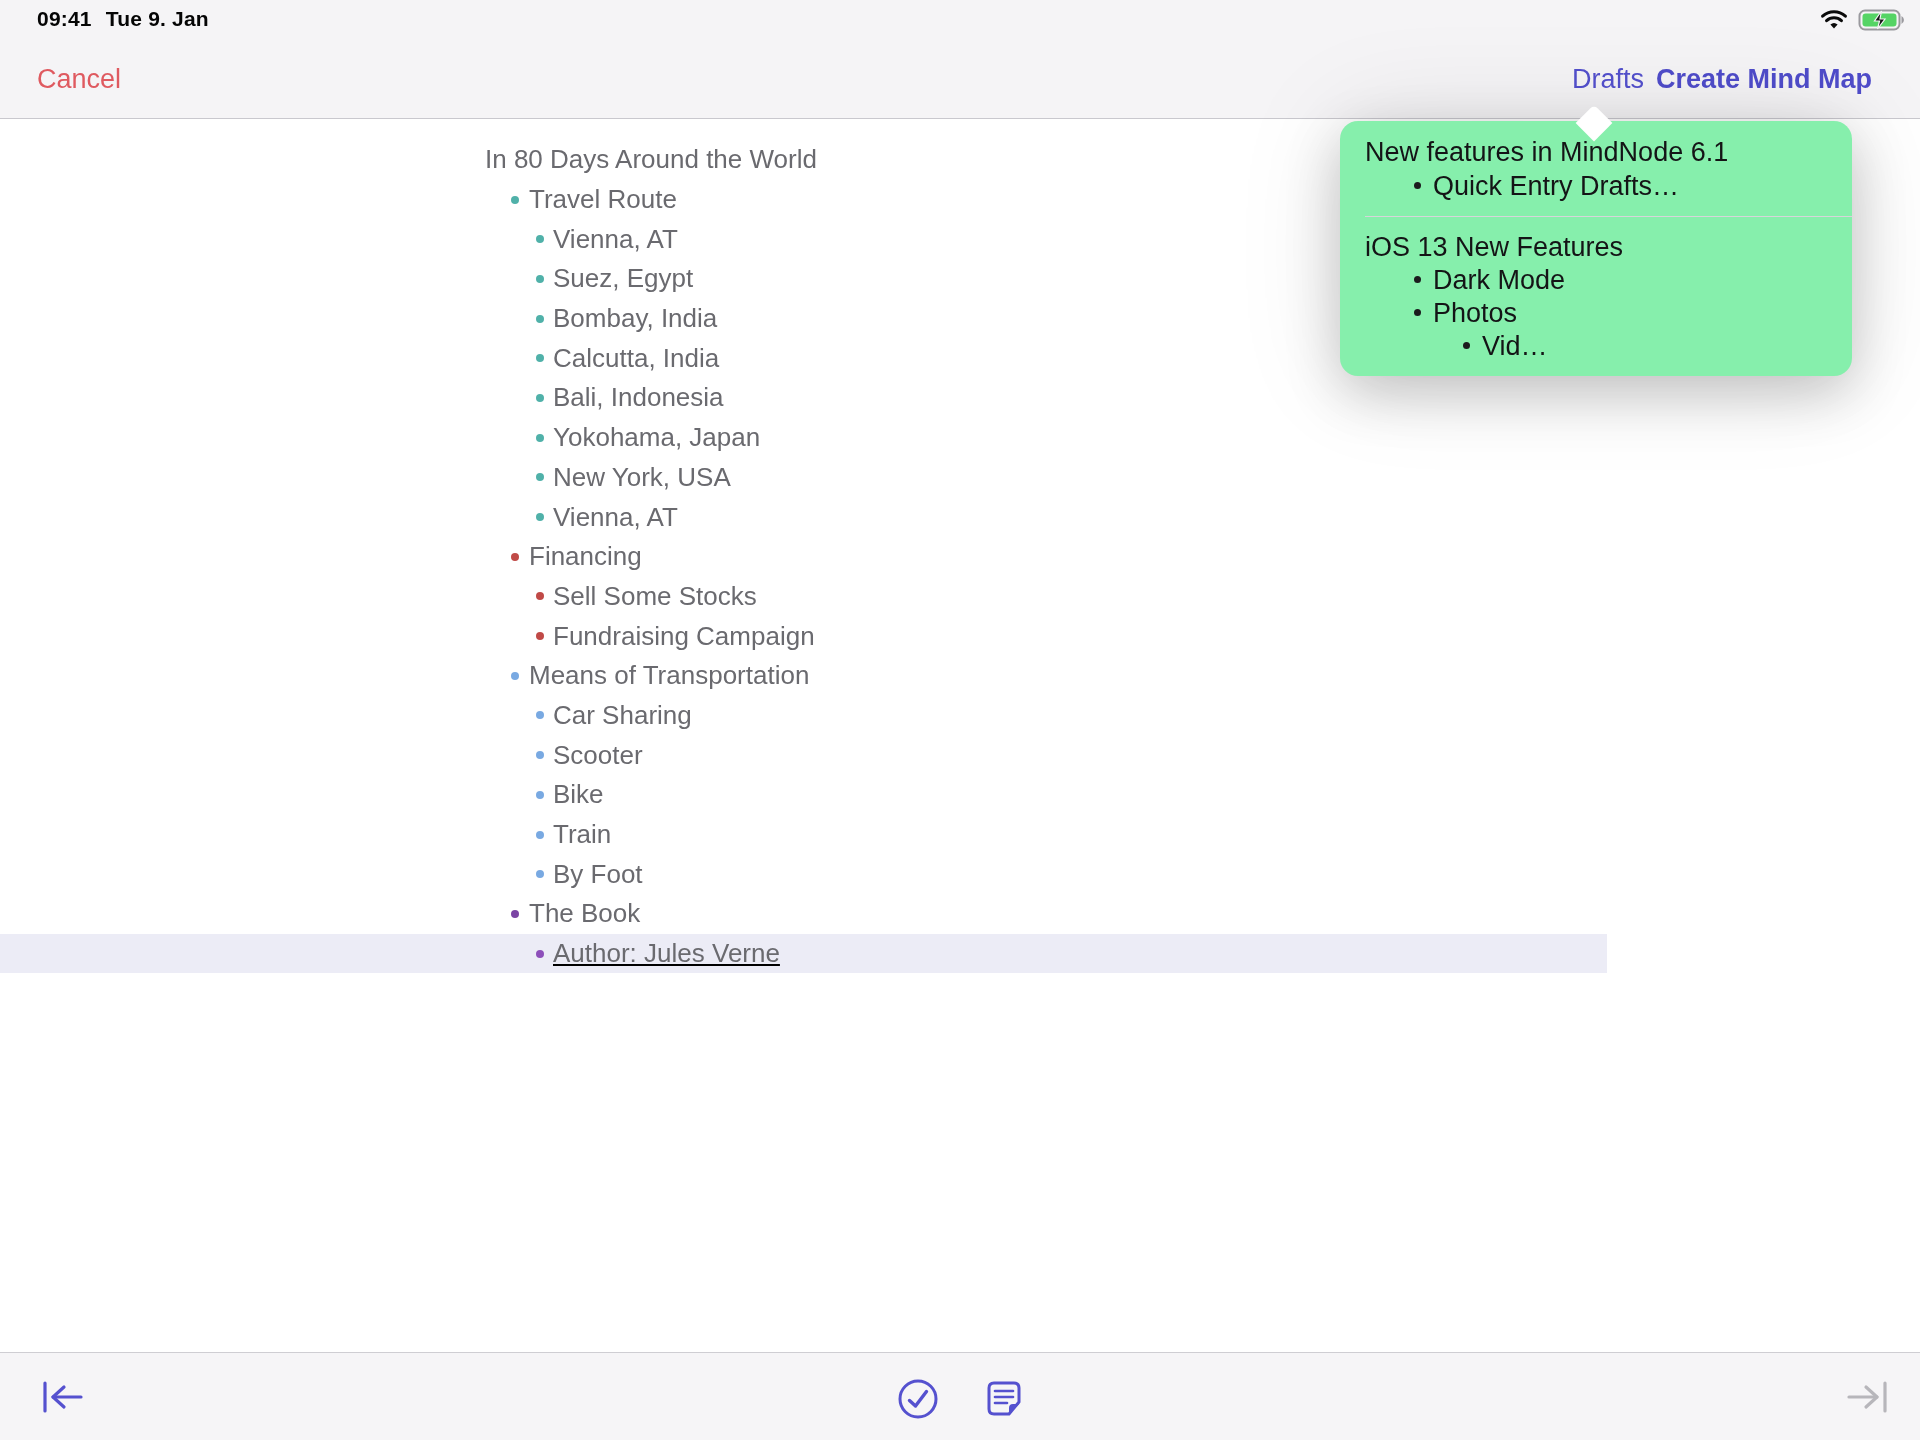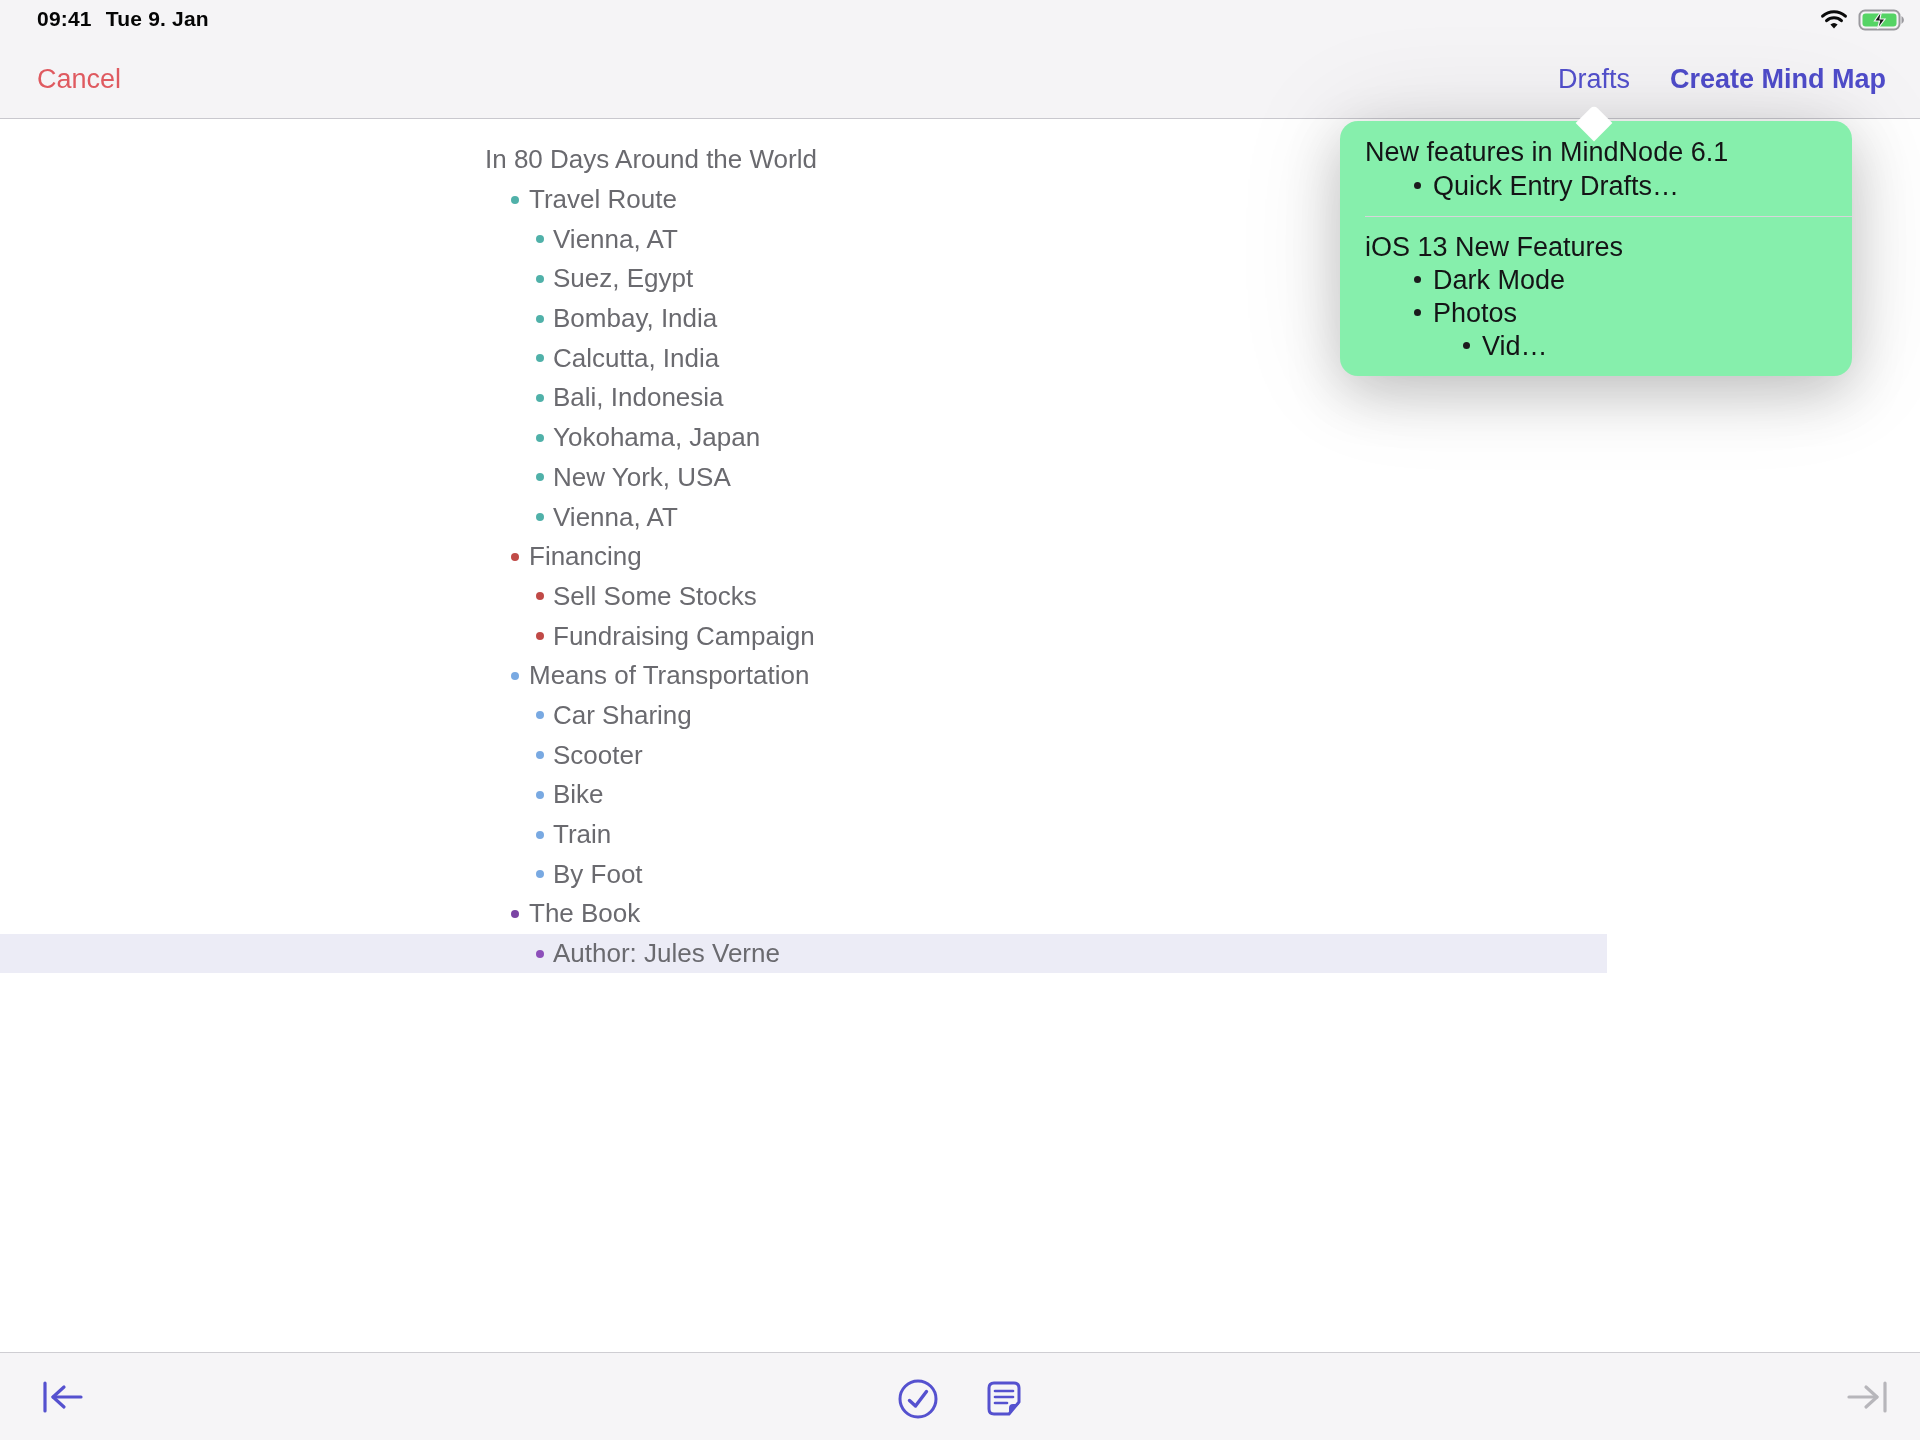--- a/index.html
+++ b/index.html
@@ -23,36 +23,36 @@
   .status-date { font-weight:600; margin-left:14px; }
   .status-right { position:absolute; right:14px; top:8px; display:flex; align-items:center; gap:8px; }
 
   .nav-bar { position:absolute; left:0; top:40px; width:1920px; height:78px; }
   .cancel-btn {
     position:absolute; left:37px; top:50%; transform:translateY(-50%);
     font-size:27px; color:#df5a60; cursor:pointer; background:none; border:none;
     font-family:inherit;
   }
   .nav-right {
-    position:absolute; right:34px; top:0; height:100%;
-    display:flex; align-items:center; gap:40px;
+    position:absolute; right:48px; top:0; height:100%;
+    display:flex; align-items:center; gap:12px;
   }
   .drafts-btn {
     font-size:27px; color:#5350cd; background:none; border:none; cursor:pointer;
     font-family:inherit;
   }
   .create-btn {
     font-size:27px; font-weight:700; color:#4f4cca; background:none; border:none;
     cursor:pointer; font-family:inherit;
   }
 
   
   .outline { position:absolute; left:0; top:140px; width:1920px; }
   .row { position:relative; height:39.7px; display:flex; align-items:center; width:1607px; }
-  .row.selected { background:#ececf6; }
+  .row.selected { background:#ececf6;text-decoration:underline; }
   .rtext { font-size:26px; color:#6a6a6f; white-space:nowrap; }
   .bullet {
     position:absolute; width:8px; height:8px; border-radius:50%;
     top:50%; transform:translateY(-50%);
   }
   .lvl0 { padding-left:485px; }
   .lvl1 { padding-left:529px; }  .lvl1 .bullet { left:511px; }
   .lvl2 { padding-left:553px;align-items:center; }  .lvl2 .bullet { left:536px; }
   .c-teal   { background:#50b1a9; }
   .c-red    { background:#c04a47; }

